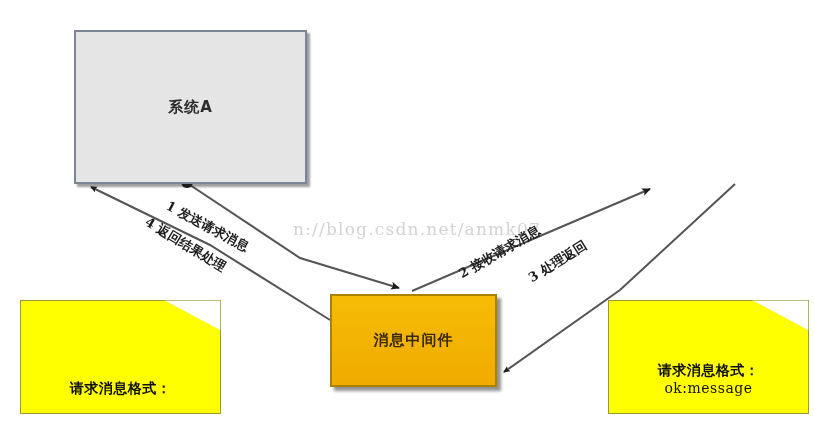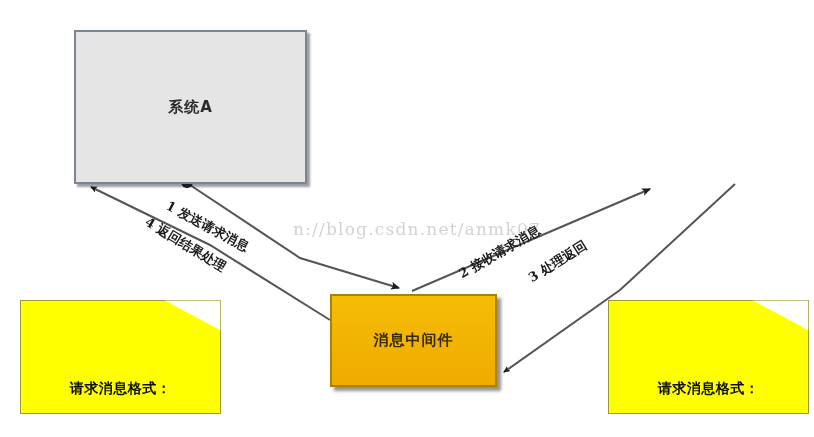--- a/index.html
+++ b/index.html
@@ -188,20 +188,21 @@
     <div class="notetext">
       <div class="line-cn">请求消息格式：</div>
     </div>
   </div>
 
   <div class="note" id="note-right">
     <div class="paper"></div>
     <div class="fold"></div>
     <div class="notetext">
       <div class="line-cn">请求消息格式：</div>
+      <div class="line-en">ok:message</div>
     </div>
   </div>
 
   <div class="edge-label" id="lbl-1">
     <span class="num">1</span>
     <span>发送请求消息</span>
   </div>
   <div class="edge-label" id="lbl-4">
     <span class="num">4</span>
     <span>返回结果处理</span>

